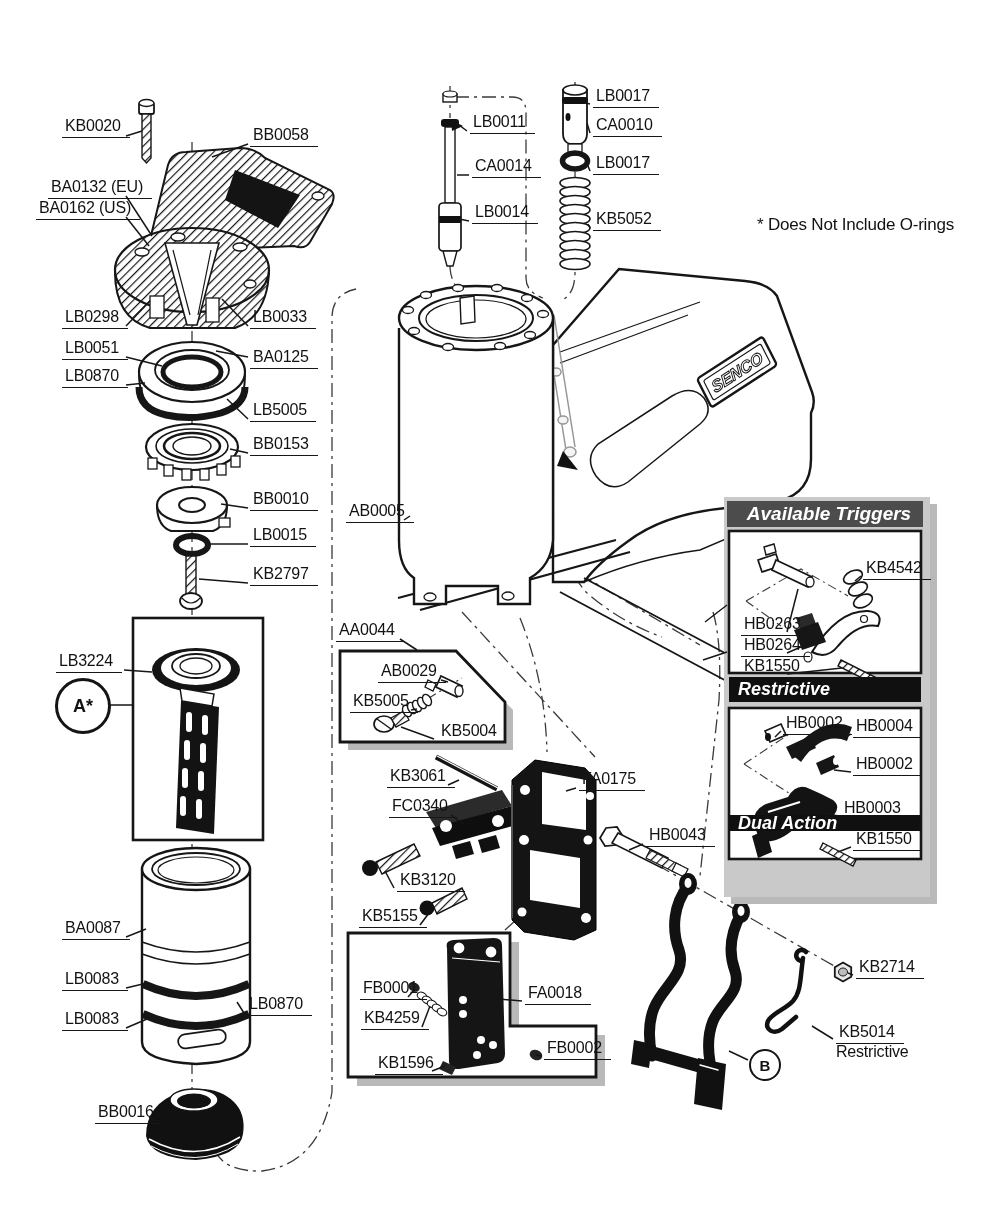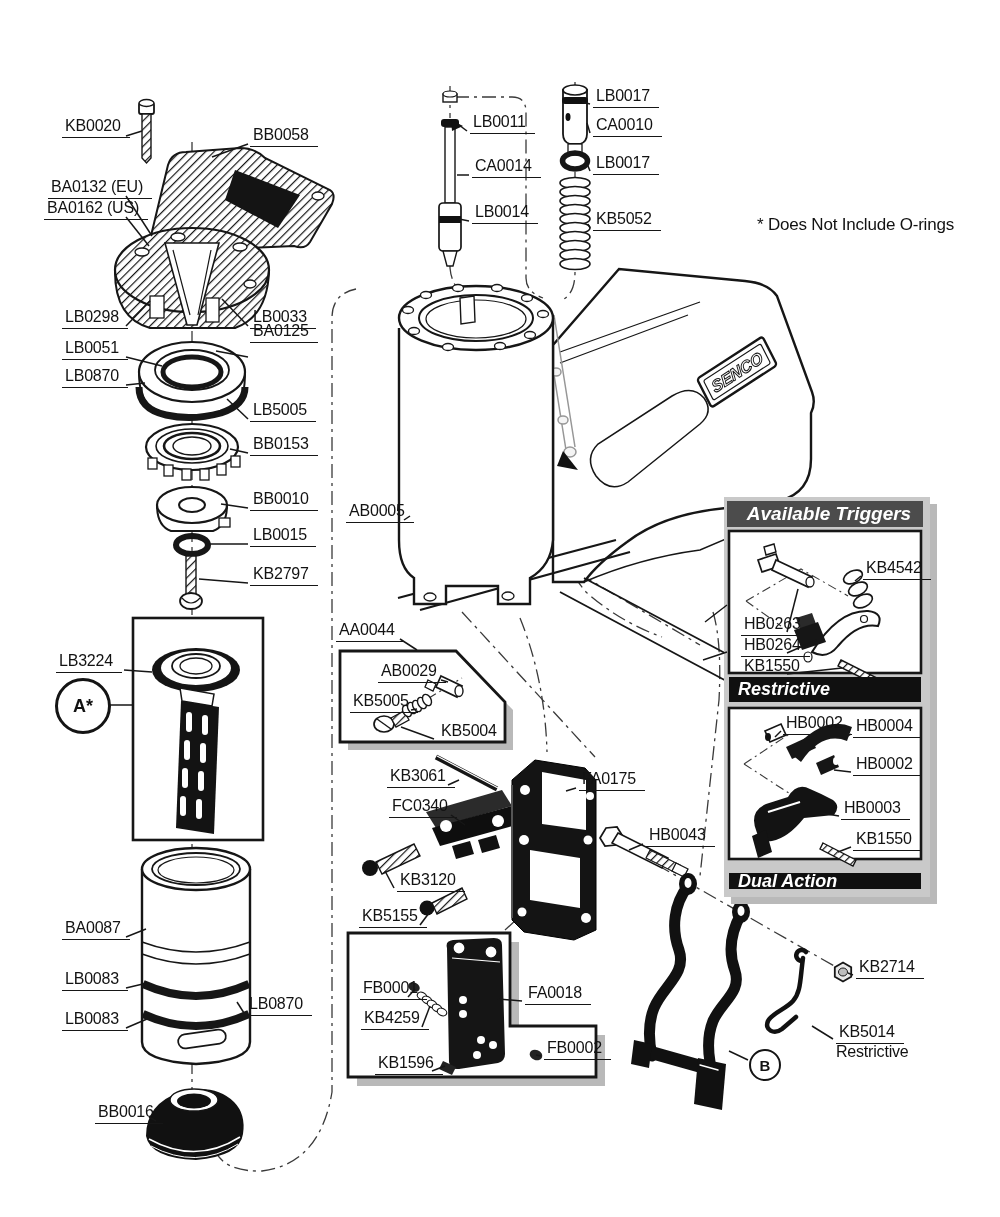--- a/index.html
+++ b/index.html
@@ -425,25 +425,25 @@
     <path d="M851,847 L838,852"></path>
     <path d="M853,975 L848,973"></path>
         <path d="M833,1039 L812,1026"></path>
     <path d="M748,1060 L729,1051"></path>
   </g>
 </svg>
 
 <span class="lbl" style="left:62px;top:117px">KB0020</span>
 <span class="lbl" style="left:250px;top:126px">BB0058</span>
 <span class="lbl" style="left:48px;top:178px">BA0132 (EU)</span>
-<span class="lbl" style="left:44px;top:199px">BA0162 (US)</span>
+<span class="lbl" style="left:36px;top:199px">BA0162 (US)</span>
 <span class="lbl" style="left:62px;top:308px">LB0298</span>
 <span class="lbl" style="left:250px;top:308px">LB0033</span>
 <span class="lbl" style="left:62px;top:339px">LB0051</span>
-<span class="lbl" style="left:250px;top:322px">BA0125</span>
+<span class="lbl" style="left:250px;top:348px">BA0125</span>
 <span class="lbl" style="left:62px;top:367px">LB0870</span>
 <span class="lbl" style="left:250px;top:401px">LB5005</span>
 <span class="lbl" style="left:250px;top:435px">BB0153</span>
 <span class="lbl" style="left:250px;top:490px">BB0010</span>
 <span class="lbl" style="left:250px;top:526px">LB0015</span>
 <span class="lbl" style="left:250px;top:565px">KB2797</span>
 <span class="lbl" style="left:56px;top:652px">LB3224</span>
 <span class="lbl" style="left:62px;top:919px">BA0087</span>
 <span class="lbl" style="left:62px;top:970px">LB0083</span>
 <span class="lbl" style="left:246px;top:995px">LB0870</span>
@@ -482,18 +482,18 @@
 <span class="lbl" style="left:841px;top:799px">HB0003</span>
 <span class="lbl" style="left:853px;top:830px">KB1550</span>
 <span class="lbl" style="left:856px;top:958px">KB2714</span>
 <span class="lbl" style="left:836px;top:1023px">KB5014</span>
 <span class="lbl nol" style="left:836px;top:1043px">Restrictive</span>
 
 <span class="note" style="left:757px;top:215px">* Does Not Include O-rings</span>
 
 <div class="bar hdr" style="left:727px;top:501px;width:196px;height:26px">Available Triggers</div>
 <div class="bar" style="left:729px;top:677px;width:192px;height:25px">Restrictive</div>
-<div class="bar" style="left:729px;top:873px;width:192px;height:16px">Dual Action</div>
+<div class="bar" style="left:729px;top:815px;width:192px;height:16px">Dual Action</div>
 
 <div class="marker" id="marker-a">A*</div>
 <div class="marker" id="marker-b">B</div>
 
 </div>
 
 </body></html>

